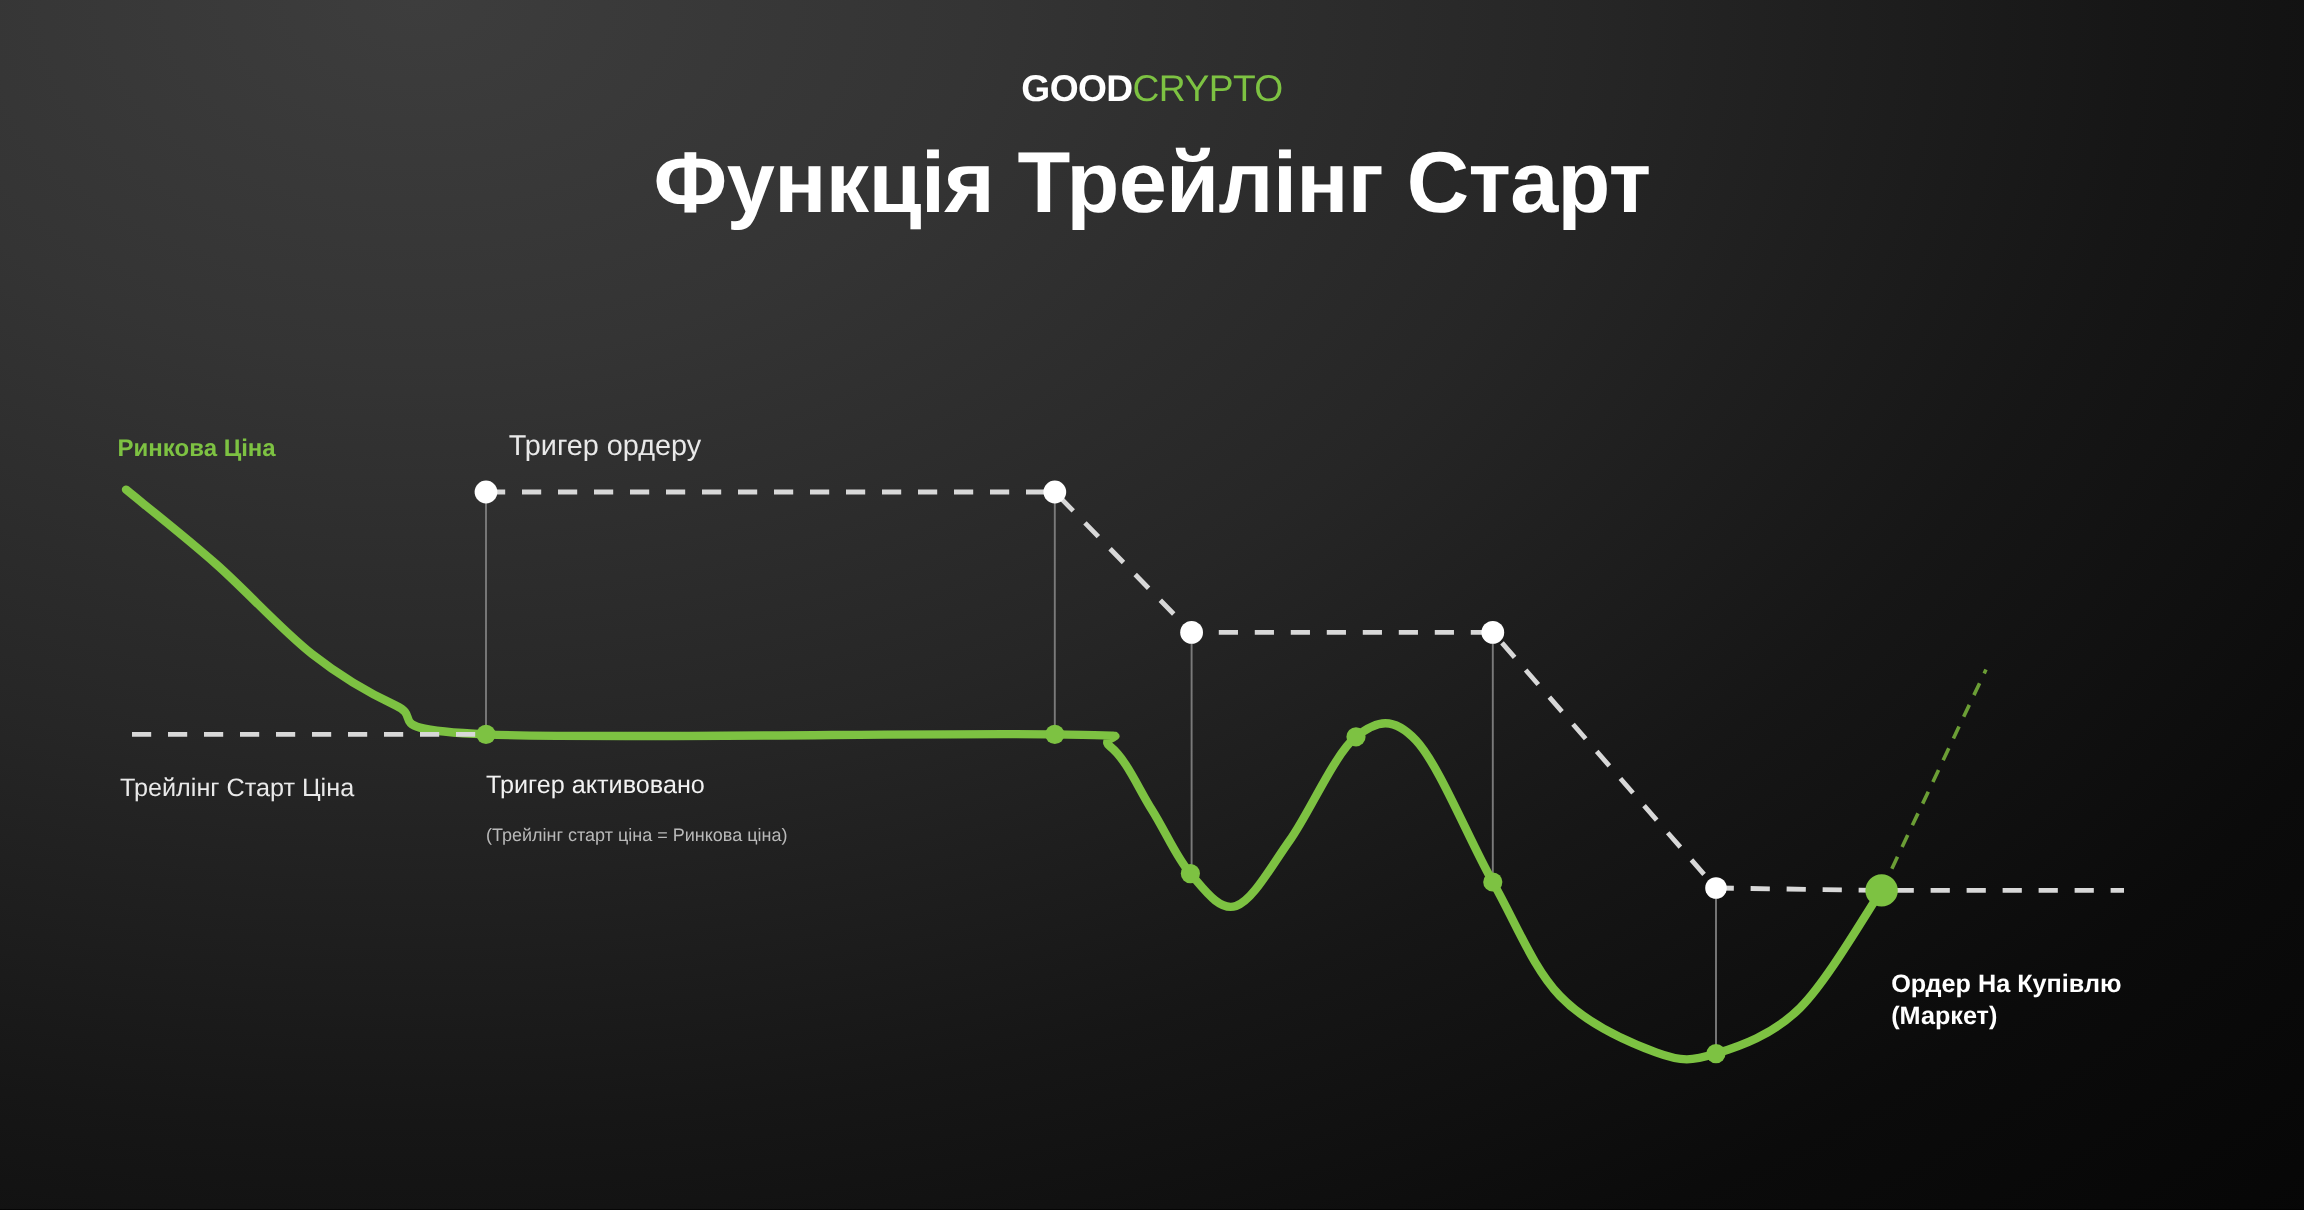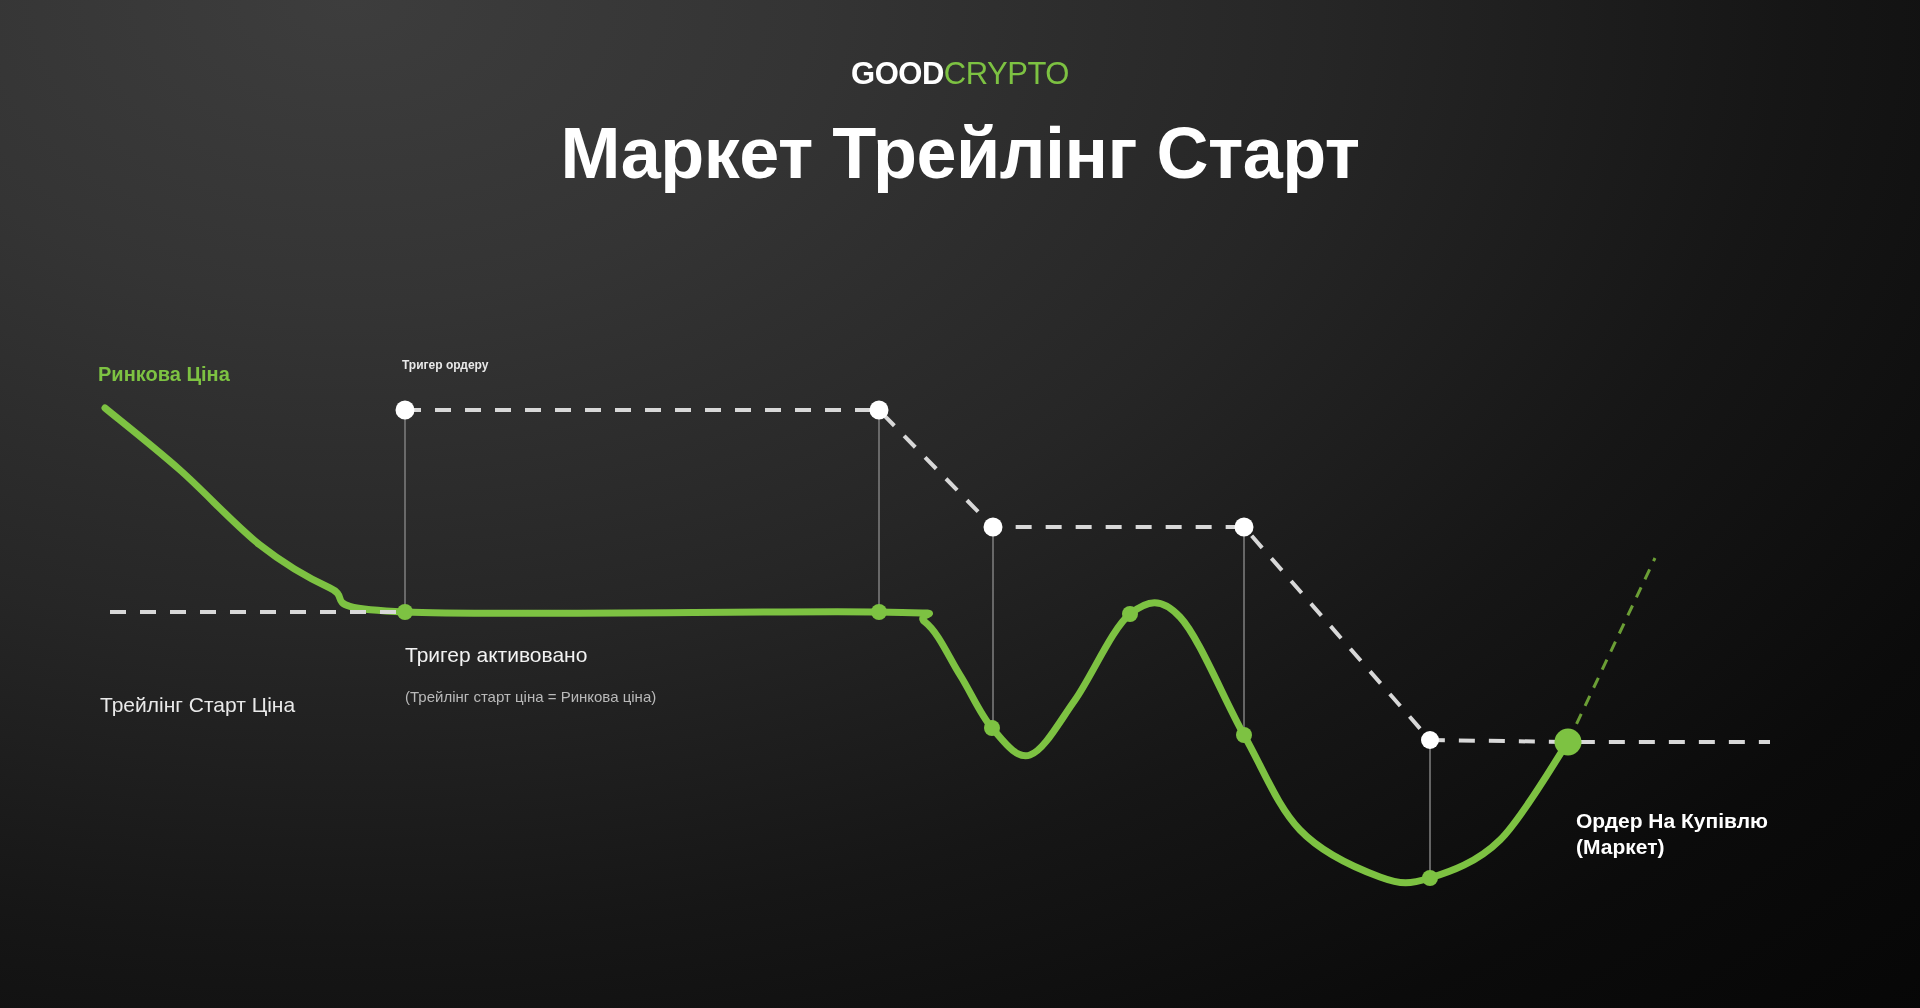--- a/index.html
+++ b/index.html
@@ -85,33 +85,32 @@
     user-select: none;
   }
   .label-market-price {
     left: 98px;
     top: 363px;
     font-size: 20px;
     font-weight: bold;
     color: #7dc242;
   }
   .label-order-trigger {
-    left: 402px;
+    left: 424px;
     top: 358px;
-    font-size: 12px;
-    font-weight: 700;
+    font-size: 24px;
+    font-weight: 400;
     color: #e9e9e9;
   }
   .label-trailing-price {
     left: 100px;
     top: 645px;
     font-size: 21px;
     font-weight: 400;
     color: #e9e9e9;
-    margin-top: 48px;
   }
   .label-trigger-activated {
     left: 405px;
     top: 643px;
     font-size: 21px;
     font-weight: 400;
     color: #f2f2f2;
   }
   .label-trigger-activated .sub {
     display: block;
@@ -133,21 +132,21 @@
 </style>
 </head>
 <body>
 
 <div id="stage">
 
   <div id="logo">
     <span class="lg-good">GOOD</span><span class="lg-crypto">CRYPTO</span>
   </div>
 
-  <div id="page-title">Маркет Трейлінг Старт</div>
+  <div id="page-title">Функція Трейлінг Старт</div>
 
   <div id="chart-area">
     <svg id="chart-svg" width="1920" height="1008" viewBox="0 0 1920 1008">
         <g>
           <line x1="405" y1="410" x2="405" y2="612" stroke="#7a7a7a" stroke-width="1.6"></line>
           <line x1="879" y1="410" x2="879" y2="612" stroke="#7a7a7a" stroke-width="1.6"></line>
           <line x1="993" y1="527" x2="993" y2="728" stroke="#7a7a7a" stroke-width="1.6"></line>
           <line x1="1244" y1="527" x2="1244" y2="735" stroke="#7a7a7a" stroke-width="1.6"></line>
           <line x1="1430" y1="740" x2="1430" y2="878" stroke="#7a7a7a" stroke-width="1.6"></line>
         </g>

